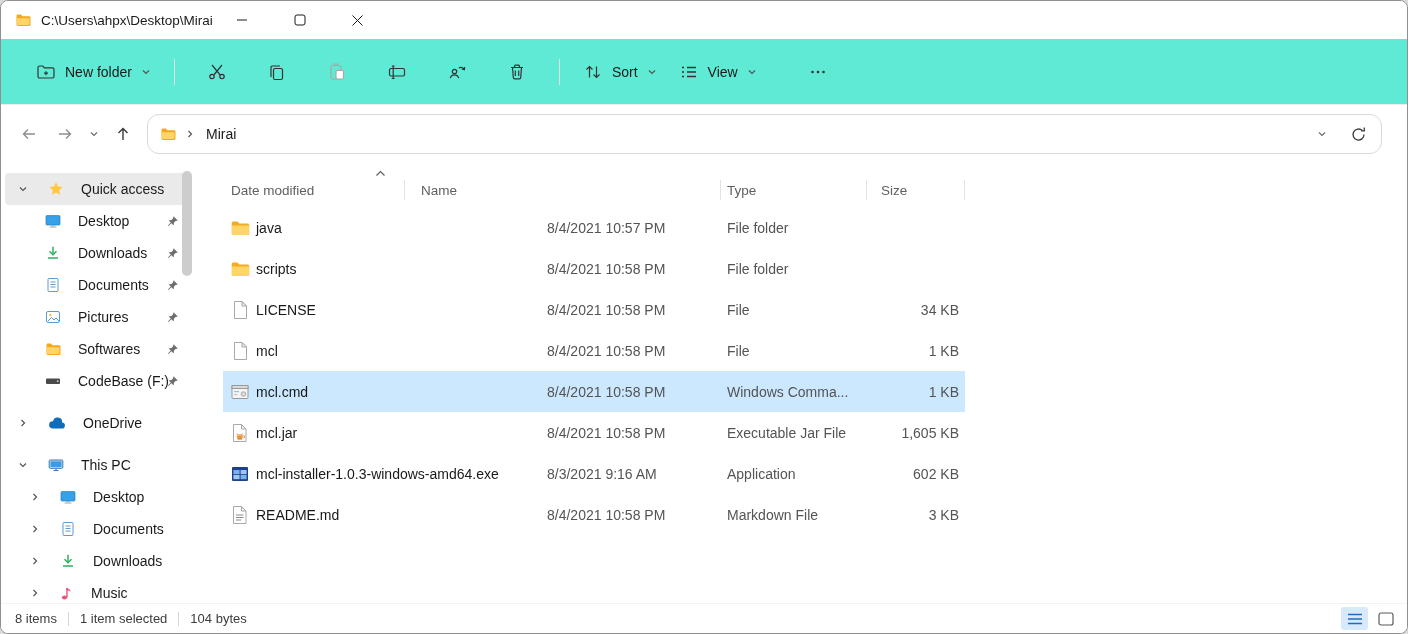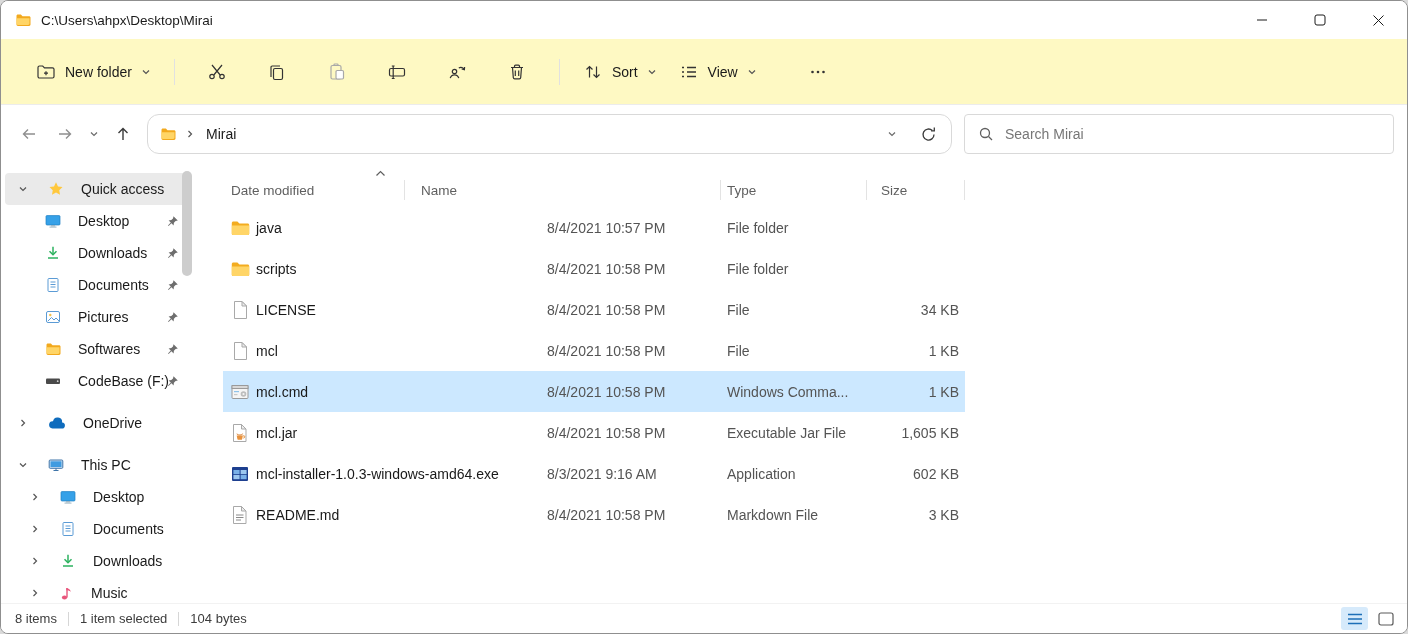--- a/index.html
+++ b/index.html
@@ -2,27 +2,27 @@
 <html><head>
 <meta charset="utf-8">
 <style>
   * { margin:0; padding:0; box-sizing:border-box; }
   html,body { width:1408px; height:634px; overflow:hidden; }
   body { font-family:"Liberation Sans","DejaVu Sans",sans-serif; background:#dadada; font-size:14px; color:#1a1a1a; }
   .window { width:1408px; height:634px; background:#fff; border:1px solid #8f8f8f; border-radius:8px; overflow:hidden; display:flex; flex-direction:column; }
   svg { display:block; }
 
   
-  .titlebar { height:38px; flex:0 0 auto; display:flex; align-items:center; justify-content:space-between; background:#fff; }
+  .titlebar { height:38px; flex:0 0 auto; display:flex; align-items:center; background:#fff; }
   .titlebar-left { display:flex; align-items:center; gap:10px; padding-left:14px; font-size:13.5px; }
   .win-controls { display:flex; height:100%; }
   .win-btn { width:58px; height:100%; display:flex; align-items:center; justify-content:center; border:none; background:none; cursor:pointer; }
 
   
-  .toolbar { height:66px; flex:0 0 auto; display:flex; align-items:center; padding-left:24px; background:#fef9c3; border-bottom:1px solid #ececec; }
+  .toolbar { height:66px; flex:0 0 auto; display:flex; align-items:center; padding-left:24px; background:#5eead4; border-bottom:1px solid #ececec; }
   .tb-btn { display:flex; align-items:center; gap:9px; border:none; background:none; font-size:14px; color:#1a1a1a; padding:9px 11px; border-radius:4px; cursor:pointer; font-family:inherit; }
   .tb-icon-btn { width:44px; height:40px; display:flex; align-items:center; justify-content:center; border:none; background:none; border-radius:4px; cursor:pointer; margin:0 8px; }
   .tb-sep { width:1px; height:26px; background:#e1e1e1; margin:0 12px; }
   .more-btn { margin-left:28px; }
 
   
   .navbar { height:58px; flex:0 0 auto; display:flex; align-items:center; padding:0 13px 0 10px; background:#fff; }
   .nav-btn { width:36px; height:36px; flex:0 0 auto; display:flex; align-items:center; justify-content:center; border:none; background:none; border-radius:4px; cursor:pointer; }
   .nav-btn.small { width:22px; }
   .addressbar { flex:1; height:40px; border:1px solid #d9d9d9; border-radius:12px; display:flex; align-items:center; gap:9px; padding:0 8px 0 12px; margin:0 12px 0 6px; background:#fff; }
@@ -271,29 +271,20 @@
         <button class="nav-btn small">
           <span>
             <svg width="17" height="17" viewBox="0 0 17 17" fill="none" stroke="#3a3a3a" stroke-width="1.3">
                 <path d="M14 8.5a5.5 5.5 0 11-1.7-3.95"></path>
                 <path d="M14.3 1.6v3.2h-3.2"></path>
               </svg>
           </span>
         </button>
       </span>
     </div>
-    <div class="searchbox">
-      <span>
-        <svg width="16" height="16" viewBox="0 0 16 16" fill="none" stroke="#5f5f5f" stroke-width="1.3">
-            <circle cx="7" cy="7" r="4.5"></circle>
-            <path d="M10.5 10.5L14 14"></path>
-          </svg>
-      </span>
-      <input class="search-input" type="text" placeholder="Search Mirai" style="">
-    </div>
   </div>
 
   <div class="content">
 
     <aside class="sidebar">
       <div class="sb-item selected">
         <span class="sb-chevwrap">
           <svg width="10" height="10" viewBox="0 0 10 10" fill="none" stroke="#555" stroke-width="1.2">
               <path d="M2 3.5L5 6.5l3-3"></path>
             </svg>

